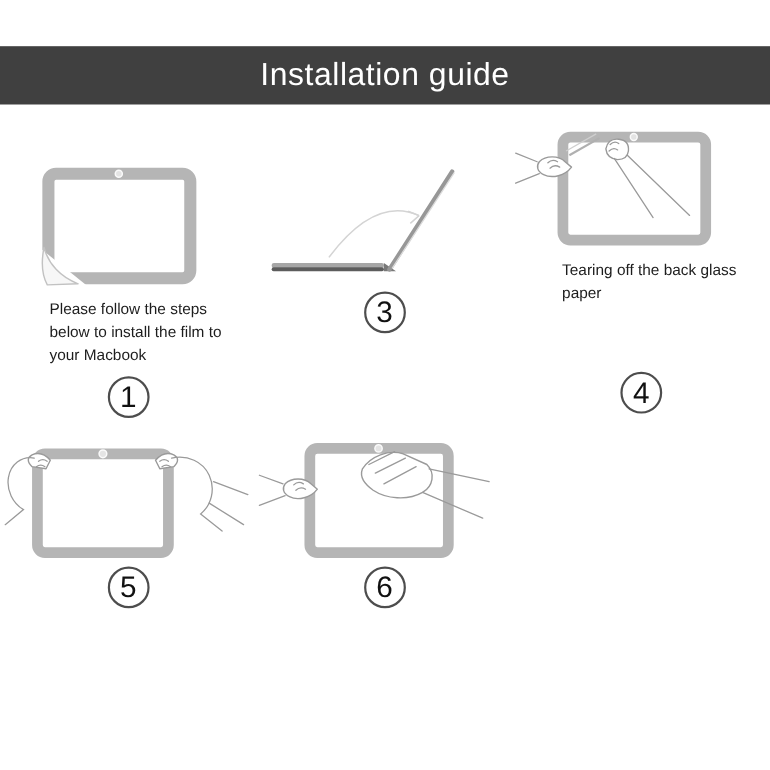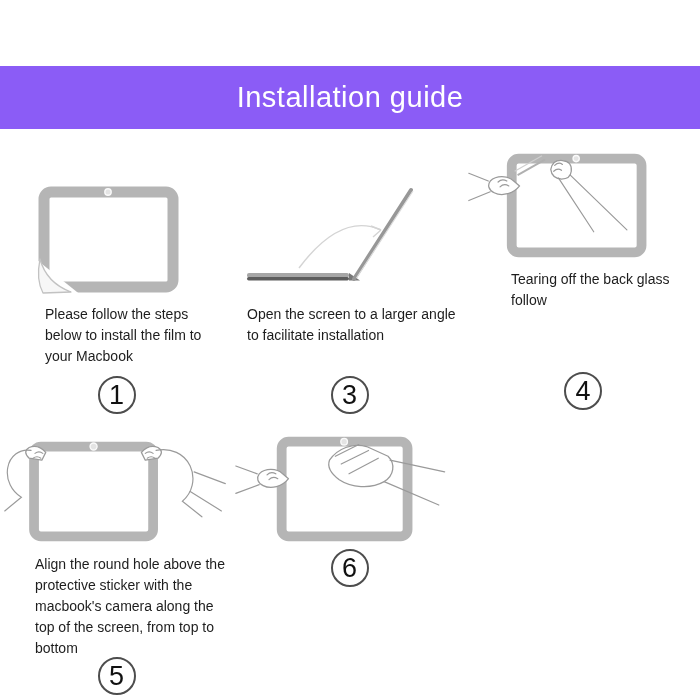--- a/index.html
+++ b/index.html
@@ -2,21 +2,21 @@
 <html><head>
 <meta charset="utf-8">
 <style>
   html,body{margin:0;padding:0;background:#ffffff;}
   body{
     width:700px;height:700px;overflow:hidden;
     font-family:"Liberation Sans", sans-serif;
     color:#1d1d1d;
   }
   .title-bar{
-    margin-top:66px;height:63px;background:#8b5cf6;
+    margin-top:42px;height:53px;background:#404040;
     display:flex;align-items:center;justify-content:center;
   }
   .title-bar h1{
     margin:0;color:#ffffff;font-size:29px;font-weight:400;letter-spacing:.5px;
   }
   .steps-grid{
     display:grid;
     grid-template-columns:233px 233px 234px;
   }
   .step{display:flex;flex-direction:column;}
@@ -74,62 +74,60 @@
         <svg viewBox="0 0 233 125">
           <rect x="14" y="99" width="102" height="4.5" rx="2" fill="#a6a6a6"></rect>
           <rect x="14" y="103" width="102" height="3.5" rx="1.7" fill="#5c5c5c"></rect>
           <path d="M116,99 L127,106.5 L116,106.5 Z" fill="#787878"></path>
           <path d="M121,105 L178,16" stroke="#979797" stroke-width="4" stroke-linecap="round" fill="none"></path>
           <path d="M123.5,104 L180,17" stroke="#dcdcdc" stroke-width="1.2" fill="none"></path>
           <path d="M66,94 Q108,38 148,56" fill="none" stroke="#d4d4d4" stroke-width="1.4"></path>
           <path d="M148,56 L138,52 M148,56 L140,63" stroke="#d4d4d4" stroke-width="1.4" fill="none"></path>
         </svg>
       </div>
-      <p class="step-text">Open the screen to a larger angle to facilitate installation</p>
       <div class="step-circle">
         <span>3</span>
       </div>
     </section>
 
     <section class="step r2 c1">
       <div class="illu">
         <svg viewBox="0 0 233 125">
           <rect class="bezel" x="44" y="17" width="133" height="96" rx="7" stroke-width="10"></rect>
           <circle class="cam" cx="110" cy="17" r="3.2"></circle>
           <path d="M50,34 L78,18" stroke="#b0b0b0" stroke-width="2" fill="none"></path>
           <path d="M47,30 L75,14" stroke="#cfcfcf" stroke-width="1.2" fill="none"></path>
           <path class="hand" d="M84,28 q2,-10 12,-9 q10,1 9,11 q-1,8 -10,8 q-10,-1 -11,-10 Z"></path>
           <path class="handline" d="M88,24 q4,-4 8,-1 M87,30 q4,-4 8,-1"></path>
           <path class="handline" d="M92,37 L128,92 M104,34 L162,90"></path>
           <path class="hand" d="M22,40 C28,34 40,34 46,40 L52,45 C46,53 34,56 26,52 C20,49 19,44 22,40 Z"></path>
           <path class="handline" d="M30,41 q4,-4 9,-1 M32,46 q4,-4 9,-1"></path>
           <path class="handline" d="M20,40 L0,32 M22,51 L0,60"></path>
         </svg>
       </div>
-      <p class="step-text">Tearing off the back glass follow</p>
+      <p class="step-text">Tearing off the back glass paper</p>
       <div class="step-circle">
         <span>4</span>
       </div>
     </section>
 
     <section class="step r2 c2">
       <div class="illu">
         <svg viewBox="0 0 233 125">
           <rect class="bezel" x="32" y="20" width="122" height="92" rx="7" stroke-width="10"></rect>
           <circle class="cam" cx="93" cy="20" r="3.6"></circle>
           <path class="hand" d="M44,26 Q36,17 27,21 Q20,25 27,32 L40,34 Z"></path>
           <path class="handline" d="M29,24 C17,22 7,30 5,42 C3,54 9,66 19,72 L2,86"></path>
           <path class="handline" d="M33,27 q4,-3 8,0 M31,32 q4,-3 8,0"></path>
           <path class="hand" d="M142,26 Q150,17 159,21 Q166,25 159,32 L146,34 Z"></path>
           <path class="handline" d="M157,24 C172,21 186,27 192,40 C198,53 194,68 184,76 L204,92"></path>
           <path class="handline" d="M146,27 q4,-3 8,0 M148,32 q4,-3 8,0"></path>
           <path class="handline" d="M196,46 L228,58 M192,66 L224,86"></path>
         </svg>
       </div>
-      <p class="step-text">Align the round hole above the protective sticker with the macbook's camera along the top of the screen, from top to bottom</p>
       <div class="step-circle">
         <span>5</span>
       </div>
     </section>
 
     <section class="step r2 c3">
       <div class="illu">
         <svg viewBox="0 0 233 125">
           <rect class="bezel" x="47" y="15" width="129" height="97" rx="7" stroke-width="10"></rect>
           <circle class="cam" cx="111" cy="15" r="3.4"></circle>

